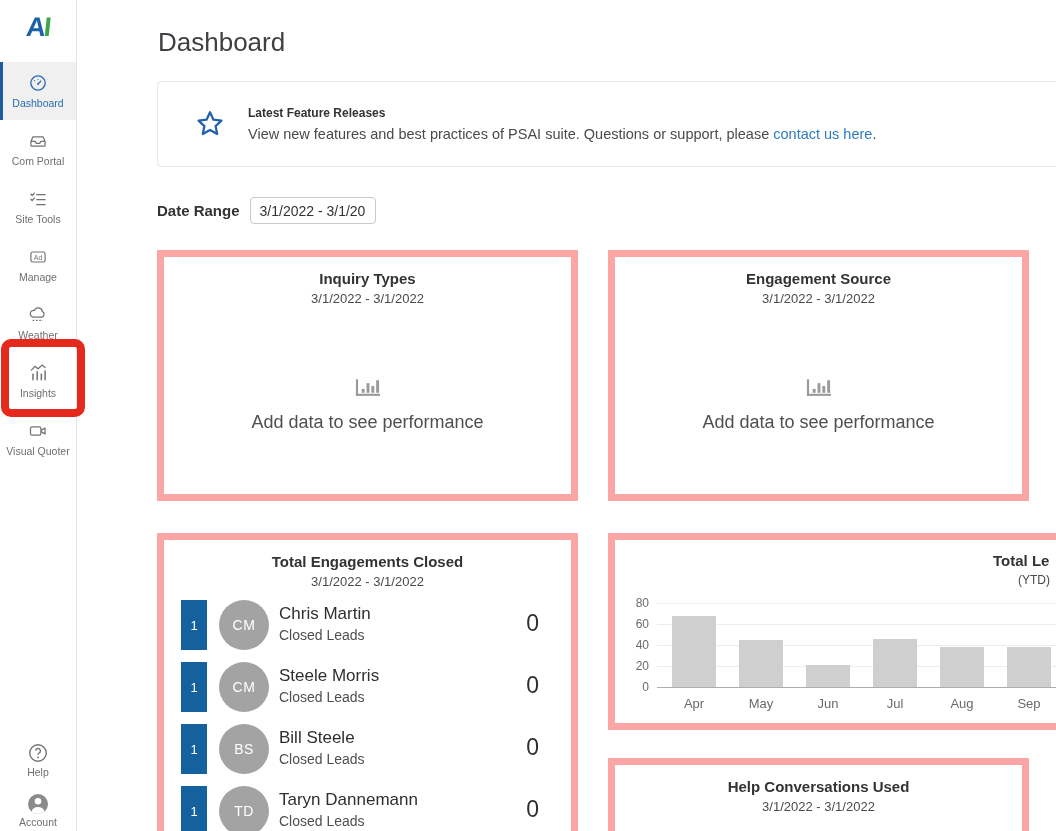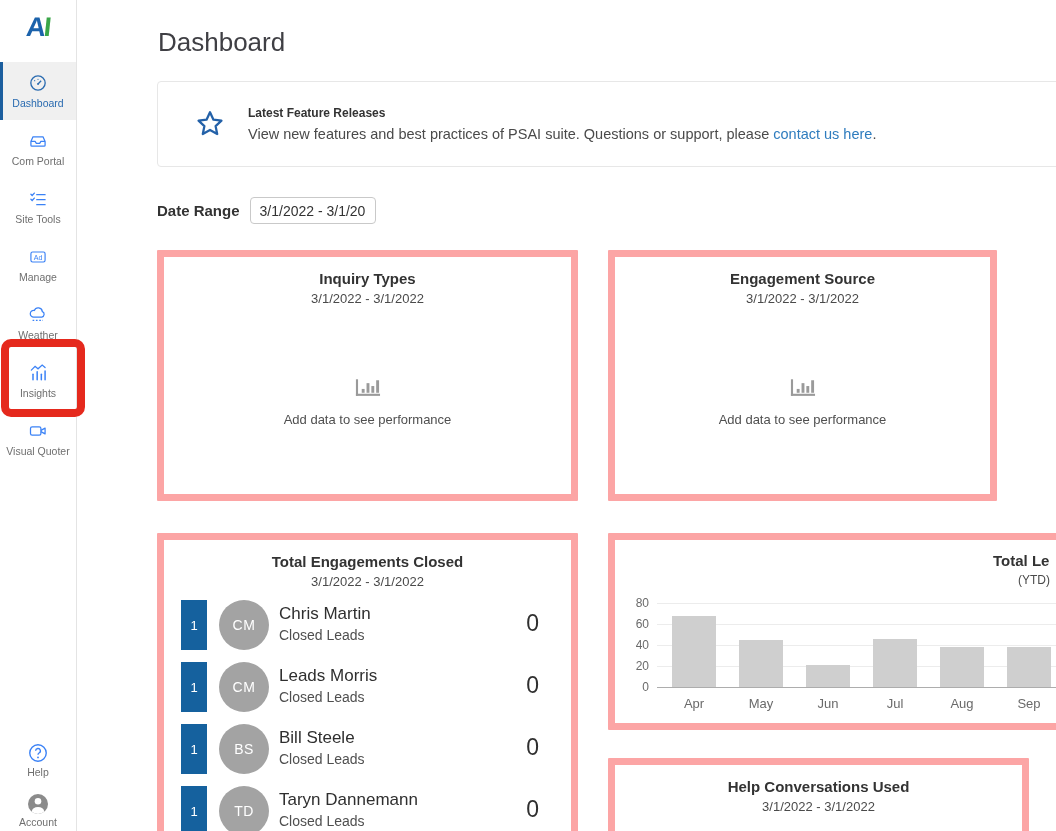--- a/index.html
+++ b/index.html
@@ -6,21 +6,21 @@
   html,body { width:1056px; height:831px; background:#fff; font-family:"Liberation Sans", sans-serif; }
   #app { position:relative; width:1056px; height:831px; overflow:hidden; background:#fff; }
 
   
   .sidebar { position:absolute; left:0; top:0; width:77px; height:831px; background:#fff; border-right:1px solid #e4e4e4; }
   .logo { position:absolute; top:12px; left:0; width:76px; text-align:center; font-weight:800; font-size:27px; transform:skewX(-6deg); letter-spacing:-2px; }
   .logo .l-a { color:#1b62ab; }
   .logo .l-i { color:#3aa648; }
   #side-nav { position:absolute; top:62px; left:0; width:76px; }
   .nav-item { width:76px; height:58px; text-align:center; padding-top:11px; color:#6f6f6f; cursor:pointer; }
-  .nav-icon { display:block; height:20px; color:#3b82f6; }
+  .nav-icon { display:block; height:20px; color:#737373; }
   .nav-label { display:block; font-size:10.5px; margin-top:4px; color:#6f6f6f; white-space:nowrap; }
   .nav-item.active { background:#f0f0f0; border-left:3px solid #1b5e9e; padding-right:3px; }
   .nav-item.active .nav-icon, .nav-item.active .nav-label { color:#2a6bb0; }
   .nav-item.foot { position:absolute; left:0; height:52px; padding-top:6px; }
   #insights-annotation { position:absolute; left:1px; top:339px; width:84px; height:78px; border:8px solid #e5291d; border-radius:10px; pointer-events:none; z-index:5; }
 
   
   h1.page-title { position:absolute; left:158px; top:27px; font-size:26px; font-weight:500; color:#3f3f44; }
 
   .banner { position:absolute; left:157px; top:81px; width:919px; height:86px; border:1px solid #e7e7e7; border-radius:4px; display:flex; align-items:center; background:#fff; }
@@ -29,30 +29,30 @@
   .banner-title { font-size:12px; font-weight:700; color:#333; margin-bottom:6px; }
   .banner-text { font-size:14.5px; color:#4a4a4a; }
   .banner-text a { color:#2e7cbe; text-decoration:none; cursor:pointer; }
 
   .date-row { position:absolute; left:157px; top:197px; display:flex; align-items:center; gap:10px; }
   .date-label { font-size:15px; font-weight:700; color:#333; }
   .date-input { width:126px; height:27px; border:1px solid #c9c9c9; border-radius:4px; font-size:14px; padding:0 9px; color:#333; font-family:inherit; background:#fff; }
 
   .card { position:absolute; background:#fff; border:7px solid #fca5a5; border-radius:1px; }
   #card-inquiry    { left:157px; top:250px; width:421px; height:251px; }
-  #card-engagement { left:608px; top:250px; width:389px; height:251px; }
+  #card-engagement { left:608px; top:250px; width:421px; height:251px; }
   #card-total      { left:157px; top:533px; width:421px; height:320px; }
   #card-chart      { left:608px; top:533px; width:846px; height:197px; }
   #card-chat       { left:608px; top:758px; width:421px; height:95px; }
 
   .card-title { text-align:center; font-size:15px; font-weight:700; color:#333; margin-top:13px; }
   .card-subtitle { text-align:center; font-size:13px; color:#4a4a4a; margin-top:4px; }
 
   .empty-icon { position:absolute; top:118px; left:0; right:0; text-align:center; color:#9a9a9a; }
-  .empty-text { position:absolute; top:155px; left:0; right:0; text-align:center; font-size:13px; color:#4f4f4f; }
+  .empty-text { position:absolute; top:155px; left:0; right:0; text-align:center; font-size:18px; color:#4f4f4f; }
 
   
   #engagement-rows { position:absolute; top:60px; left:17px; right:18px; }
   .person-row { position:relative; height:50px; margin-bottom:12px; }
   .rank { position:absolute; left:0; top:0; width:26px; height:50px; background:#15619e; color:#fff; font-size:13px; display:flex; align-items:center; justify-content:center; }
   .avatar { position:absolute; left:38px; top:0; width:50px; height:50px; border-radius:50%; background:#a3a3a3; color:#fff; font-size:14px; display:flex; align-items:center; justify-content:center; letter-spacing:.5px; }
   .p-info { position:absolute; left:98px; top:4px; }
   .p-name { font-size:17px; color:#2f2f2f; }
   .p-metric { font-size:14px; color:#4f4f4f; margin-top:3px; }
   .p-value { position:absolute; right:14px; top:10px; font-size:23px; color:#2f2f2f; }
@@ -222,21 +222,21 @@
           <div class="p-info">
             <div class="p-name">Chris Martin</div>
             <div class="p-metric">Closed Leads</div>
           </div>
           <div class="p-value">0</div>
         </div>
         <div class="person-row">
           <div class="rank">1</div>
           <div class="avatar">CM</div>
           <div class="p-info">
-            <div class="p-name">Leads Morris</div>
+            <div class="p-name">Steele Morris</div>
             <div class="p-metric">Closed Leads</div>
           </div>
           <div class="p-value">0</div>
         </div>
         <div class="person-row">
           <div class="rank">1</div>
           <div class="avatar">BS</div>
           <div class="p-info">
             <div class="p-name">Bill Steele</div>
             <div class="p-metric">Closed Leads</div>

